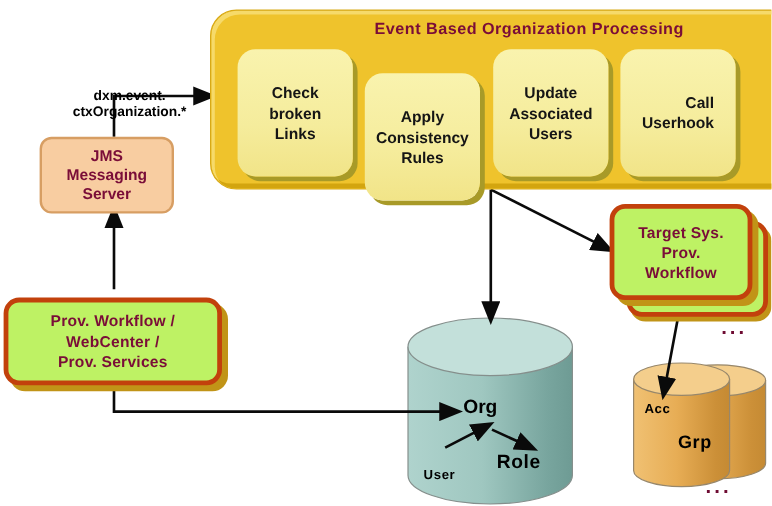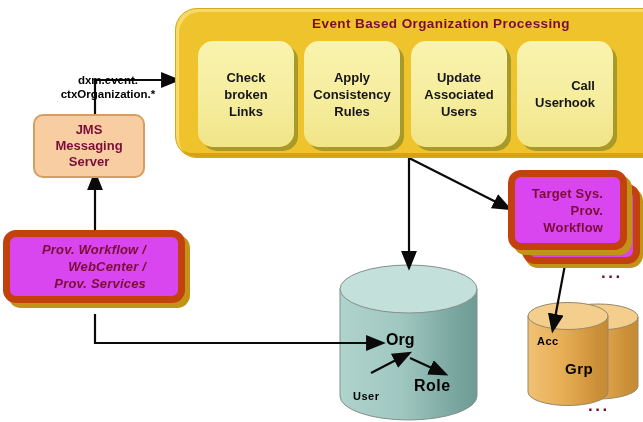--- a/index.html
+++ b/index.html
@@ -7,22 +7,22 @@
     position:relative;width:643px;height:422px;background:#ffffff;overflow:hidden;
     font-family:"Liberation Sans","DejaVu Sans",sans-serif;font-weight:bold;
   }
   #diagram-svg{position:absolute;left:0;top:0;z-index:1;}
   .box{
     position:absolute;display:flex;align-items:center;justify-content:center;
     text-align:center;white-space:pre-line;z-index:2;box-sizing:border-box;
     color:#7A0D38;
   }
   .gold{
-    background:#d946ef;border:7px solid #c2410c;border-radius:13px;
-    box-shadow:5px 5px 0 #C19417;font-size:13px;line-height:17px;letter-spacing:.2px;text-align:right;
+    background:#bef264;border:4px solid #c2410c;border-radius:13px;
+    box-shadow:5px 5px 0 #C19417;font-size:13px;line-height:17px;letter-spacing:.2px;
   }
   .big-box{
     background:#EFC32C;border:1px solid #D8A916;border-radius:22px;
     box-shadow:inset 3px 3px 0 #F6DA6A, inset -4px -4px 0 #D3A50F;
   }
   .big-title{
     position:absolute;left:0;top:7px;width:100%;text-align:center;
     color:#7A0D38;font-size:13.5px;letter-spacing:.4px;z-index:3;
   }
   .step{
@@ -98,35 +98,35 @@
   </svg>
 
   <div class="topic-label">dxm.event.
 ctxOrganization.*</div>
 
   <div class="box big-box" style="left:175px;top:8px;width:532px;height:150px;">
     <div class="big-title">Event Based Organization Processing</div>
     <div class="step" style="left:22px;">Check
 broken
 Links</div>
-    <div class="step" style="left:128px;">Apply
+    <div class="step" style="left:128px;margin-top:20px;">Apply
 Consistency
 Rules</div>
     <div class="step" style="left:235px;">Update
 Associated
 Users</div>
     <div class="step" style="left:341px;text-align:right;">Call
 Userhook</div>
   </div>
 
   <div class="box peach" style="left:33px;top:114px;width:112px;height:64px;">JMS
 Messaging
 Server</div>
 
-  <div class="box gold" style="left:3px;top:230px;width:182px;height:73px;font-style:italic;">Prov. Workflow /
+  <div class="box gold" style="left:3px;top:248px;width:182px;height:73px;">Prov. Workflow /
 WebCenter /
 Prov. Services</div>
 
   <div class="box gold" style="left:522px;top:184px;width:118px;height:80px;box-shadow:3px 4px 0 #C19417;"></div>
   <div class="box gold" style="left:508px;top:170px;width:119px;height:80px;">Target Sys.
 Prov.
 Workflow</div>
 
   <div class="cyl-label" style="left:386px;top:331px;font-size:16px;">Org</div>
   <div class="cyl-label" style="left:353px;top:390px;font-size:11px;letter-spacing:.5px;">User</div>

